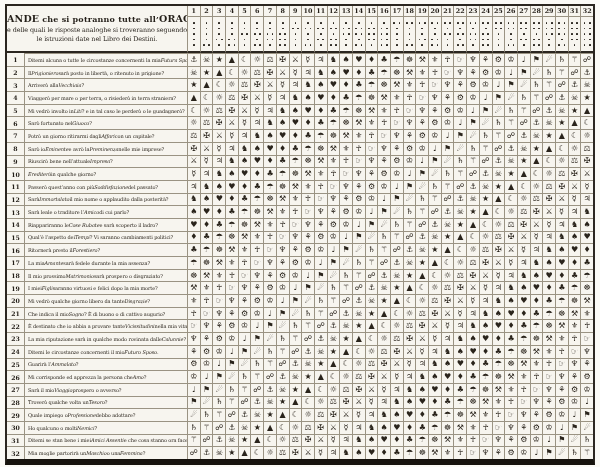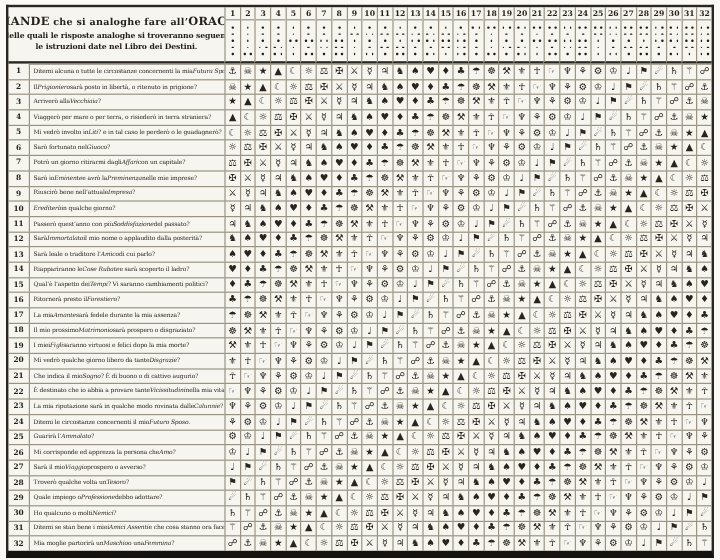--- a/index.html
+++ b/index.html
@@ -39,21 +39,21 @@
     grid-column:1 / span 2;
     flex-direction:column;justify-content:center;
     text-align:center;
     padding:2px 3px;
     border-top:none;border-left:none;
     border-bottom:2px solid #2b2620;
     line-height:1.35;
   }
   .title-line1{font-size:8px;font-weight:bold;letter-spacing:.2px;white-space:nowrap;}
   .title-line1 .big{font-size:9.5px;}
-  .title-line2,.title-line3{font-size:6.4px;font-weight:bold;white-space:nowrap;letter-spacing:-0.1px;}
+  .title-line2,.title-line3{font-size:6.4px;font-weight:normal;white-space:nowrap;letter-spacing:-0.1px;}
 
   .col-header{
     flex-direction:column;justify-content:flex-start;
     border-bottom:2px solid #2b2620;
     border-top:none;
     padding:0;
   }
   .col-num{
     width:100%;box-sizing:border-box;
     font-size:6.4px;font-weight:bold;text-align:center;
@@ -90,21 +90,21 @@
     color:#2a241c;
   }
 </style>
 </head>
 <body>
 
 <div class="sheet">
   <div class="oracle-table" id="oracle-table">
 
     <div class="cell title-box">
-      <div class="title-line1"><span class="big">DOMANDE</span><span> che si analoghe fare all’</span><span class="big">ORACOLO</span></div>
+      <div class="title-line1"><span class="big">DOMANDE</span><span> che si potranno tutte all’</span><span class="big">ORACOLO</span></div>
       <div class="title-line2">e delle quali le risposte analoghe si troveranno seguendo</div>
       <div class="title-line3">le istruzioni date nel Libro dei Destini.</div>
     </div>
 
   <div class="cell col-header">
         <div class="col-num">1</div>
         <div class="dots">
           <div class="dot-row">
             <div class="dot"></div>
           </div>

